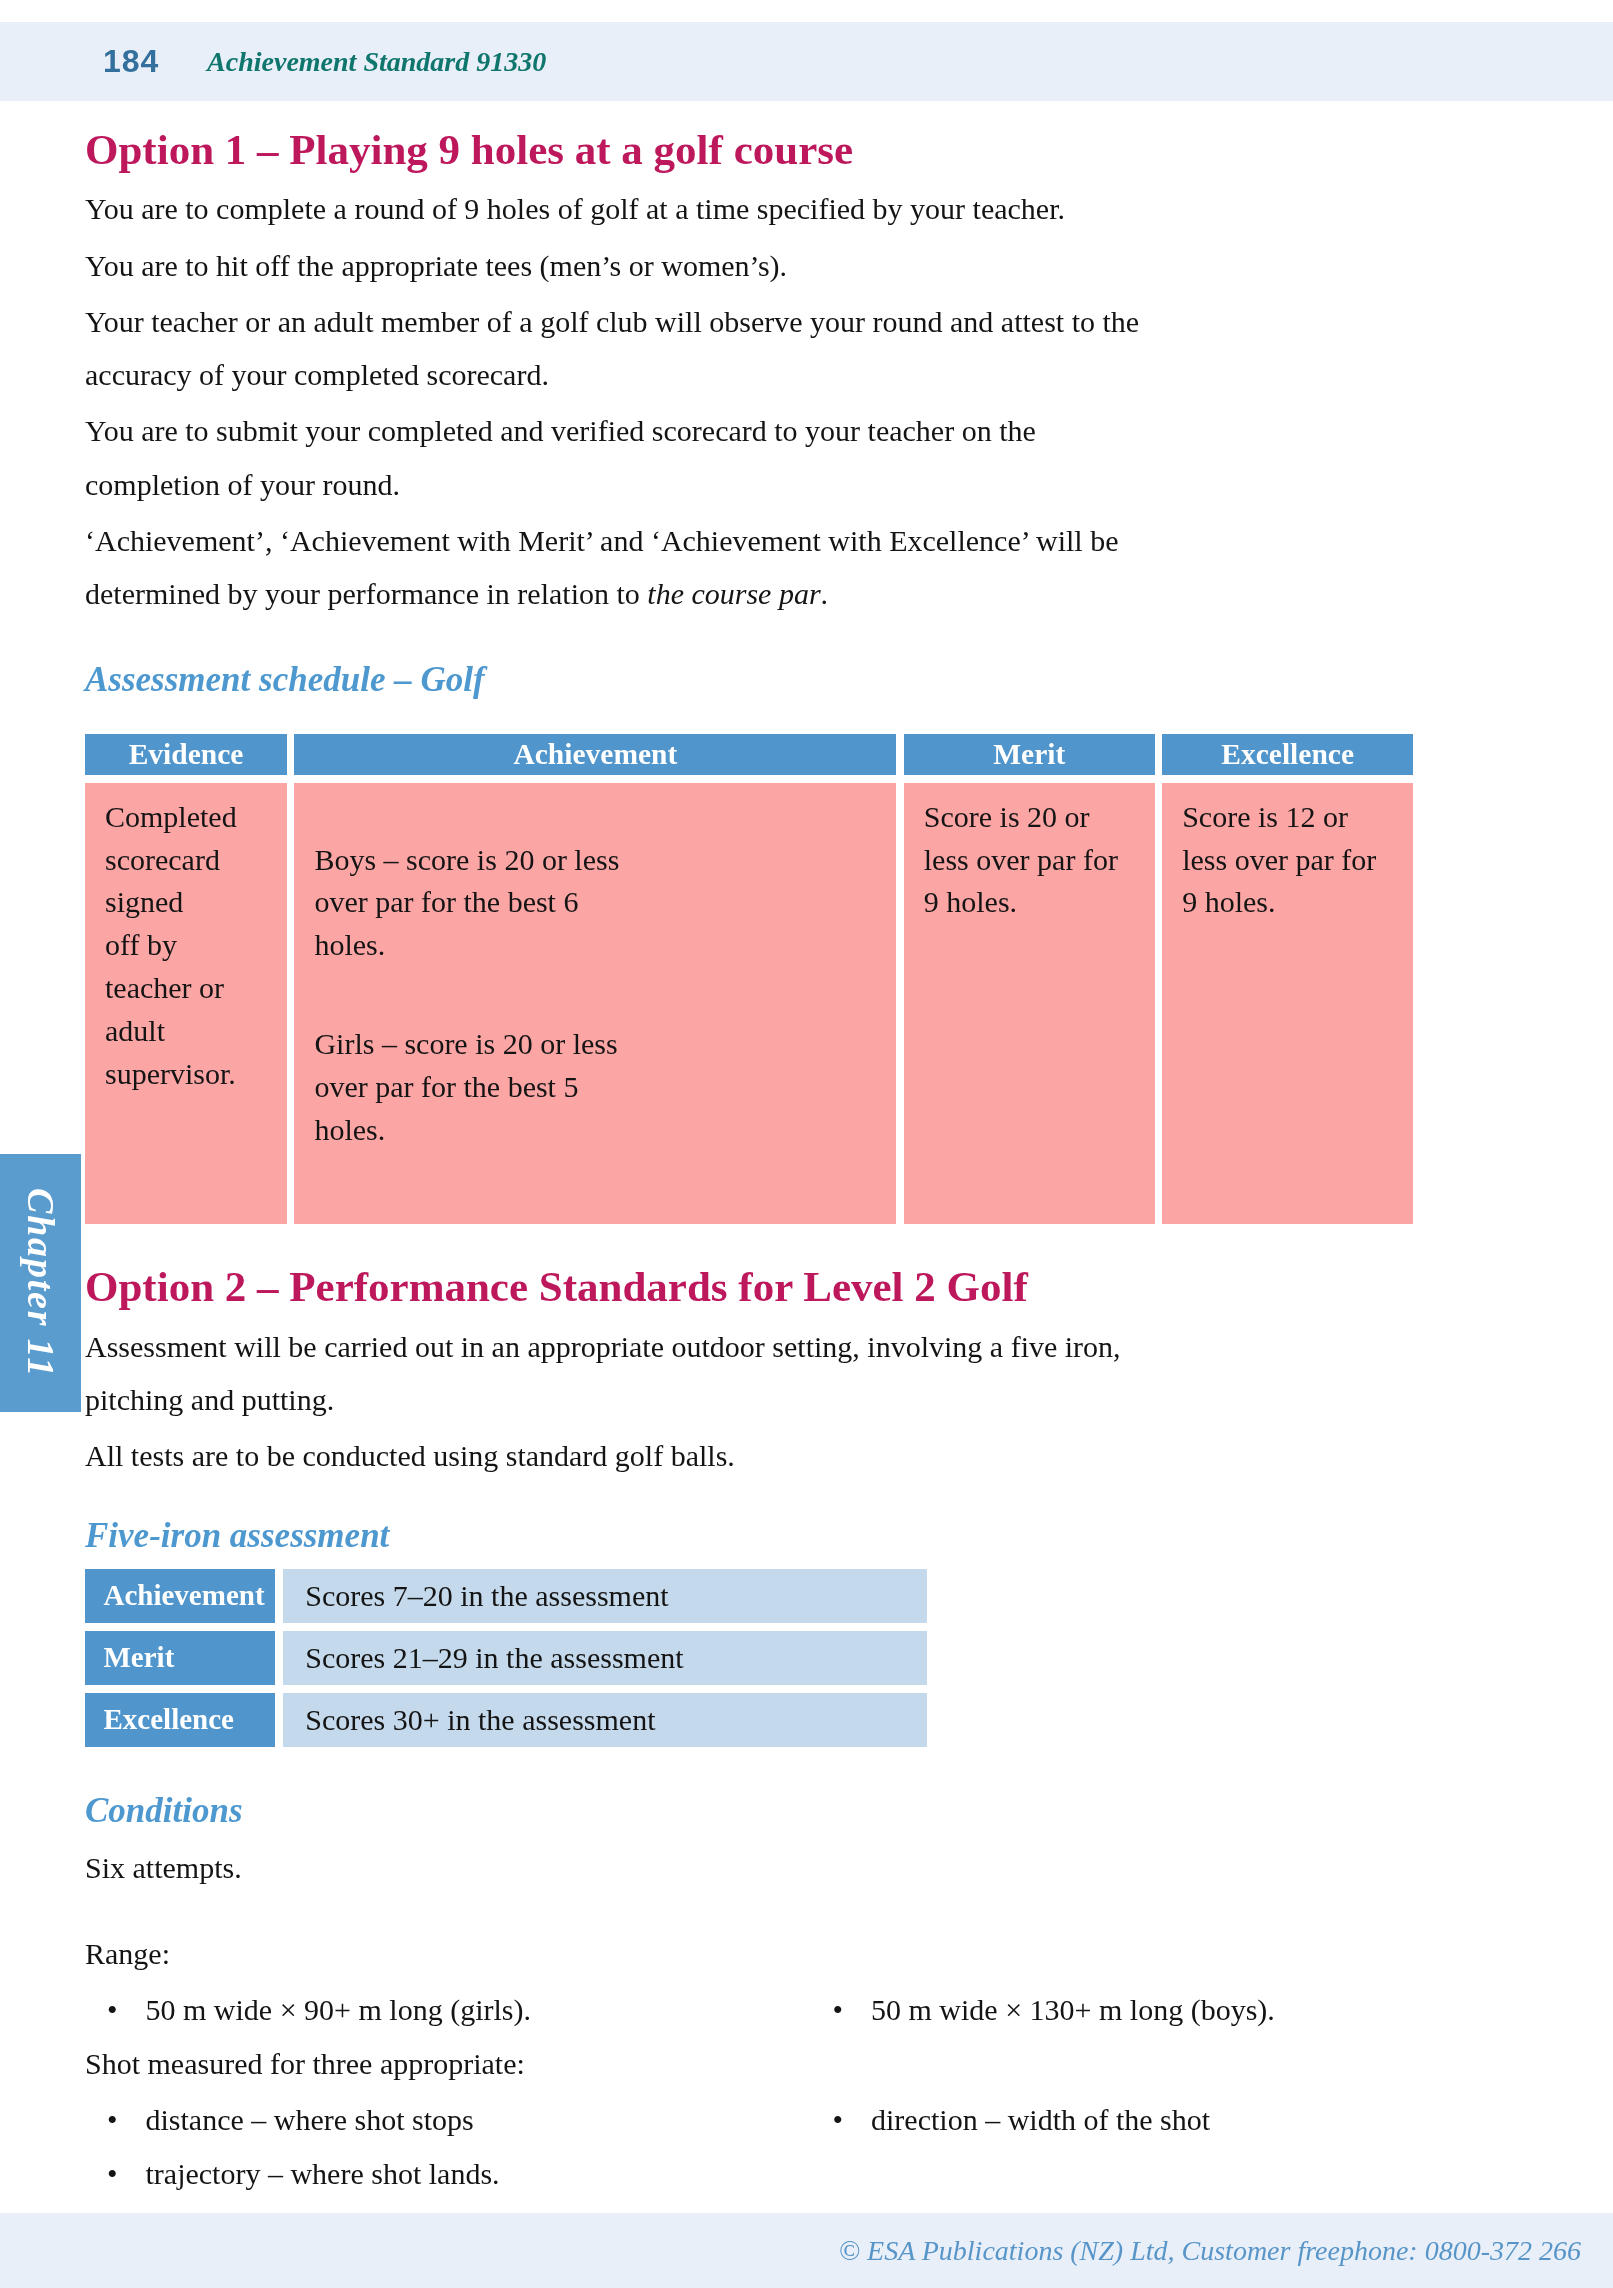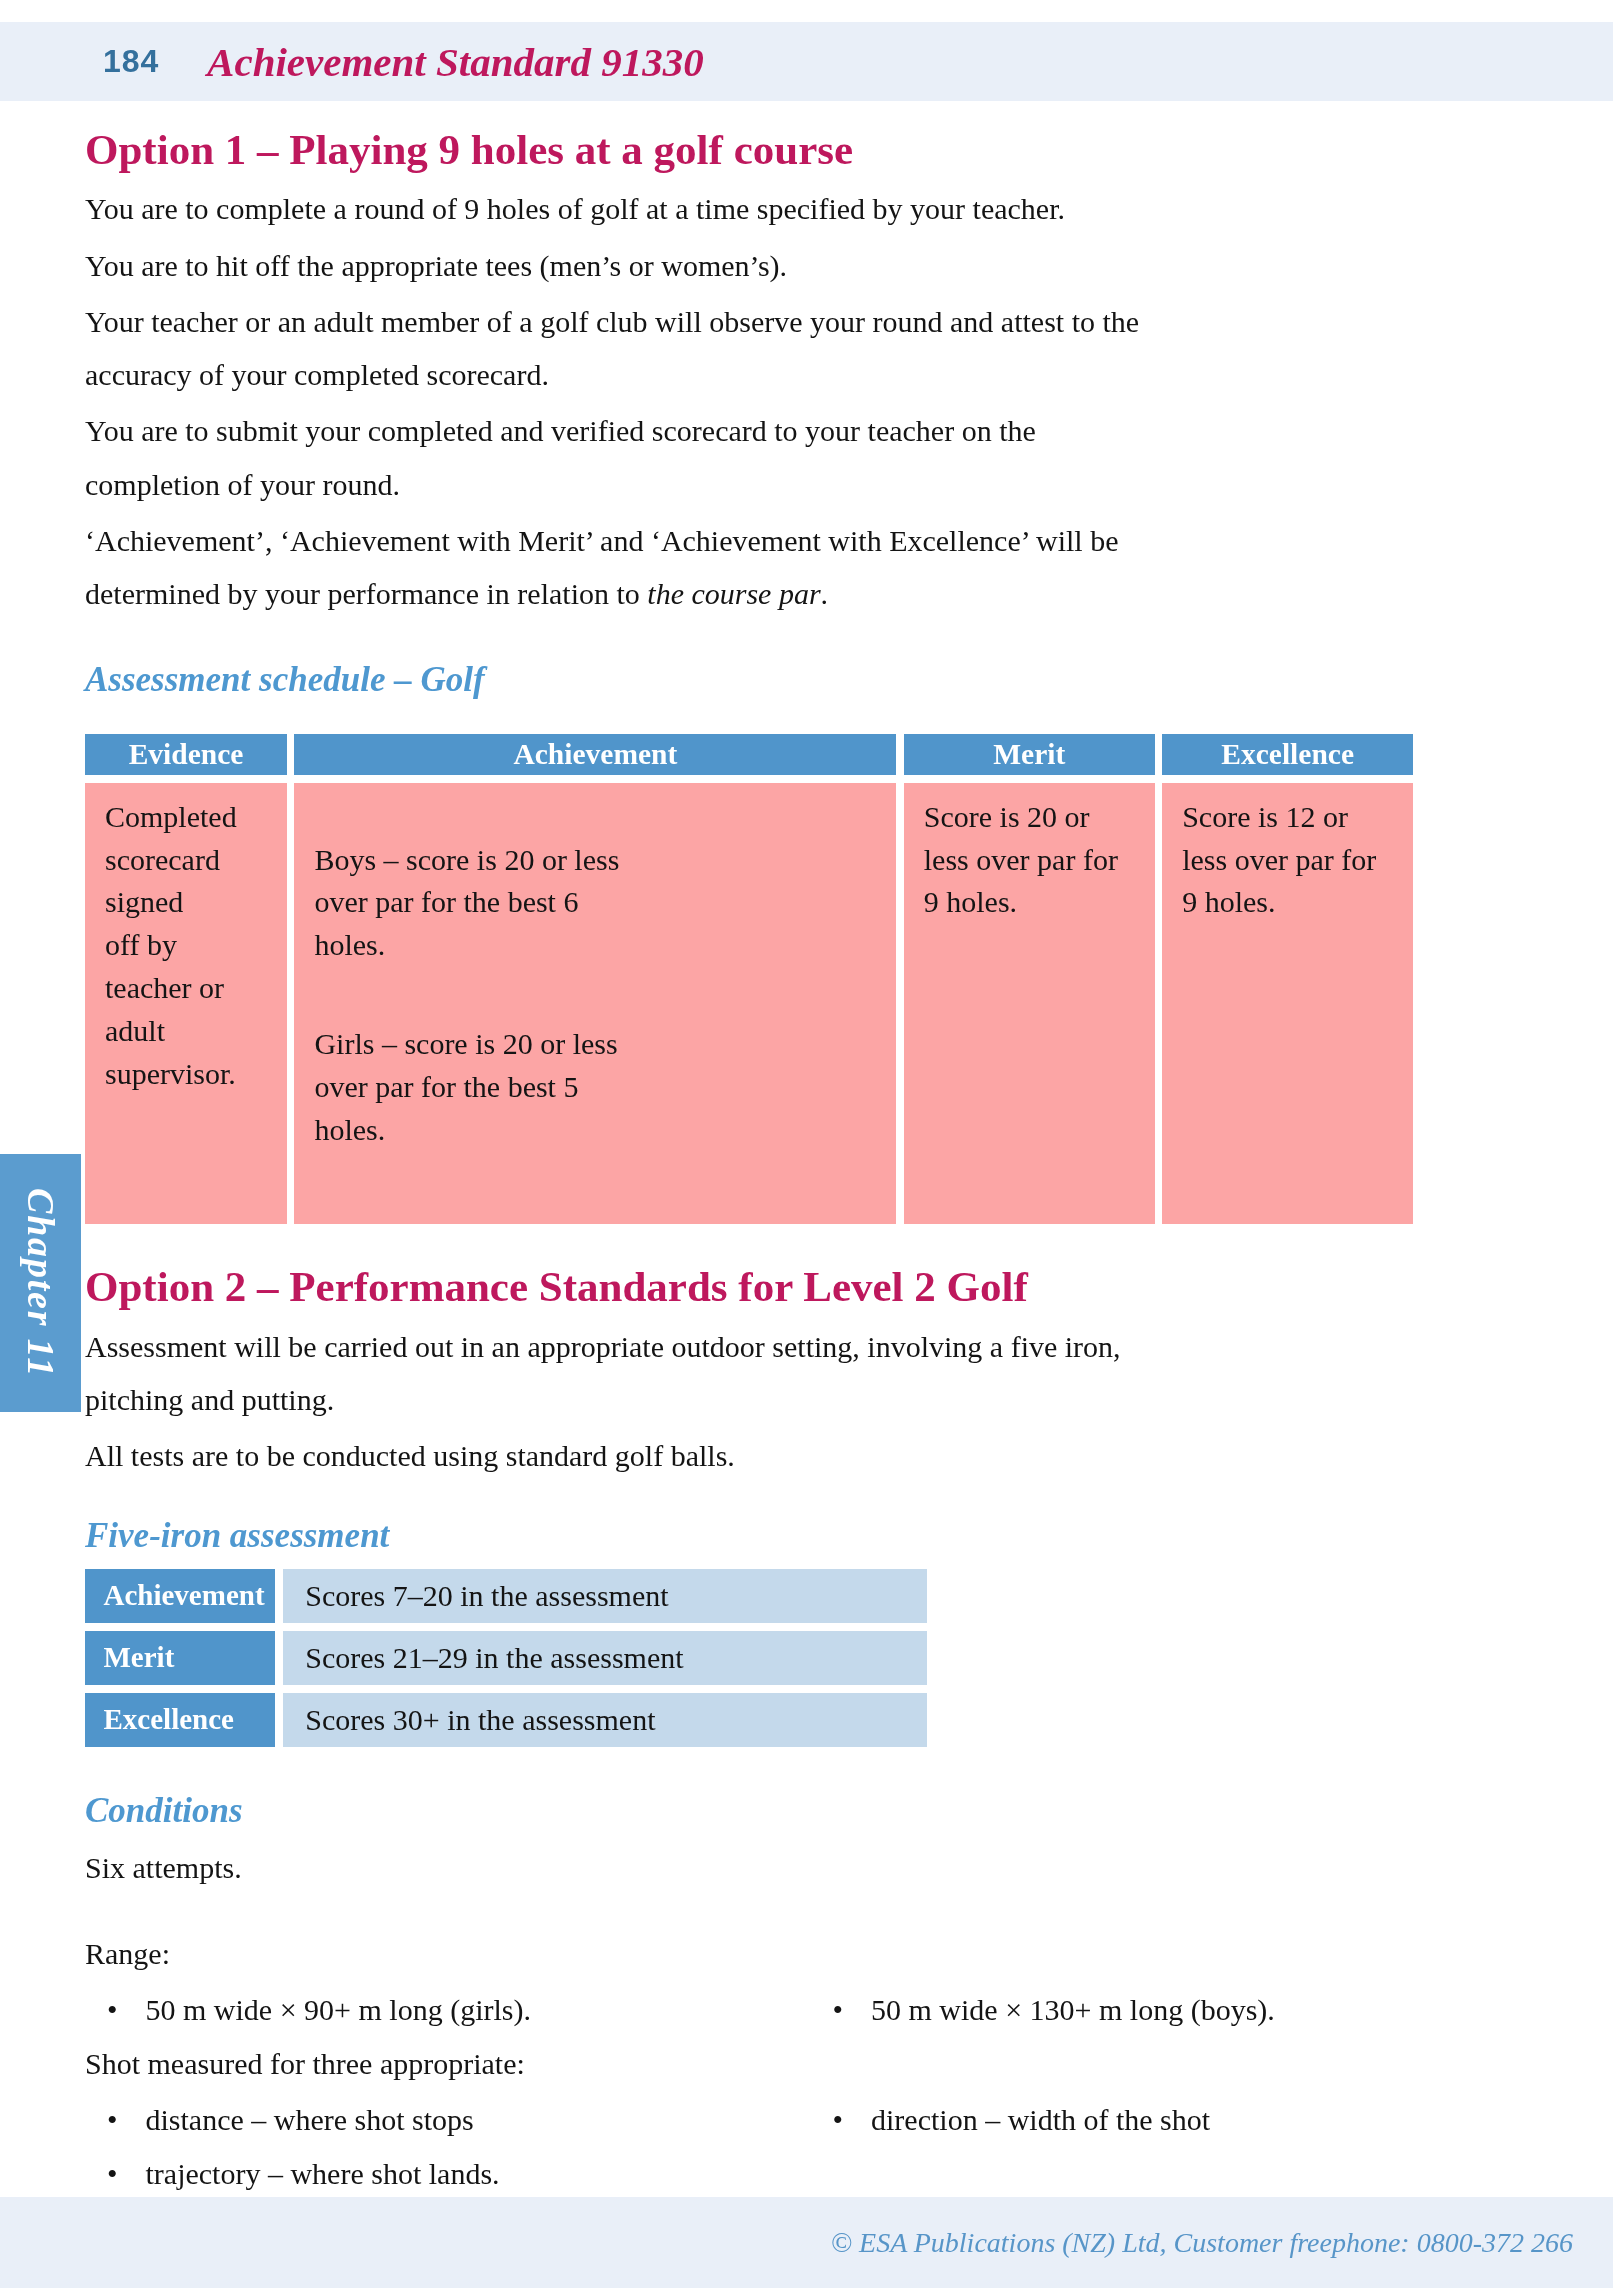--- a/index.html
+++ b/index.html
@@ -10,22 +10,22 @@
   
   .band-top {
     position:absolute; top:22px; left:0; right:0; height:79px;
     background:#e9eff8; display:flex; align-items:center;
   }
   .page-num {
     font-family:"Liberation Sans", sans-serif; font-weight:bold;
     font-size:32px; color:#34709d; margin-left:103px; letter-spacing:0.9px;
   }
   .header-title {
-    font-size:41px; font-weight:bold; font-style:italic;
-    color:#be185d; margin-left:48px;
+    font-size:28px; font-weight:bold; font-style:italic;
+    color:#0f766e; margin-left:48px;
   }
   
   .content { position:absolute; top:102px; left:85px; width:1451px; }
   h1.option {
     color:#be185d; font-size:43px; line-height:1.1; font-weight:bold;
     margin:24px 0 9.2px 0;
   }
   h2.sub {
     color:#4e98d0; font-size:35px; font-style:italic; font-weight:bold;
     margin:39px 0 18.5px 0;
@@ -70,23 +70,23 @@
   .bullet .bullet-text { white-space:pre-line; }
   
   .chapter-tab {
     position:absolute; left:0; top:1154px; width:81px; height:258px;
     background:#5b9ccf; color:#ffffff; writing-mode:vertical-rl;
     font-style:italic; font-weight:bold; font-size:38px; letter-spacing:1.8px;
     display:flex; align-items:center; justify-content:center;
   }
   
   .band-bottom {
-    position:absolute; bottom:0; left:0; right:0; height:92px;
+    position:absolute; bottom:0; left:0; right:0; height:76px;
     background:#e9eff8; display:flex; align-items:center;
-    justify-content:flex-end; padding-right:40px; box-sizing:border-box;
+    justify-content:flex-end; padding-right:32px; box-sizing:border-box;
   }
   .footer-text { font-style:italic; color:#5795c8; font-size:28px; }
 </style>
 </head>
 <body>
 
 <div class="page">
 
   <div class="band-top">
     <span class="page-num">184</span>

